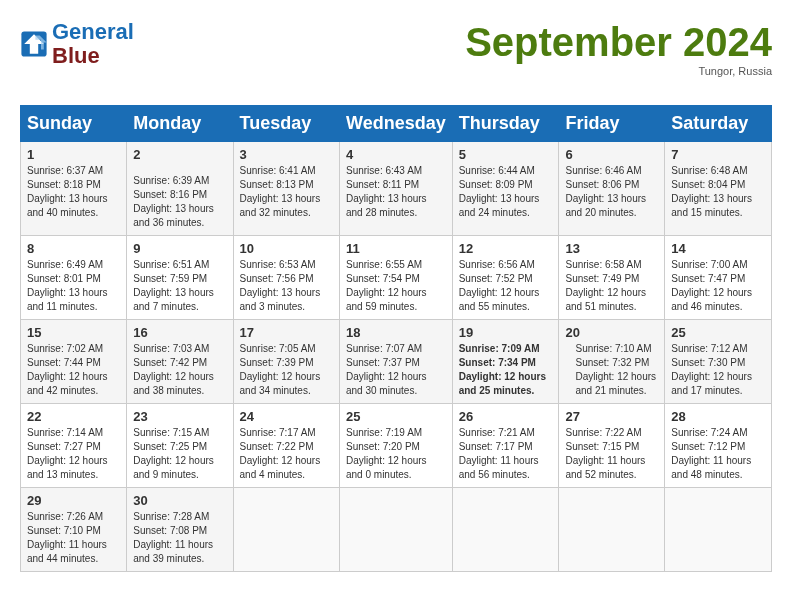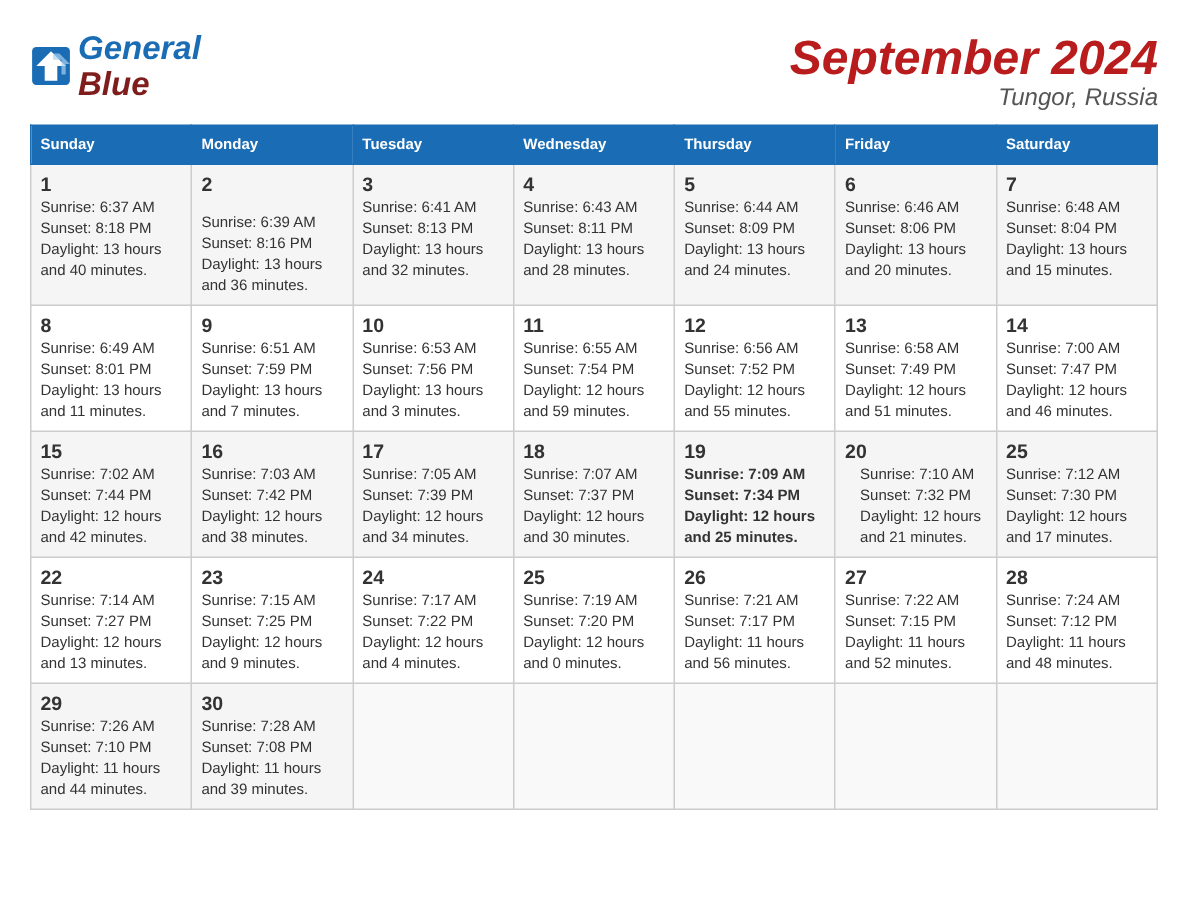--- a/index.html
+++ b/index.html
@@ -7,22 +7,21 @@
       font-family: Arial, sans-serif;
       background: #fff;
       width: 792px;
       min-height: 612px;
       padding: 20px;
     }
     .header {
       display: flex;
       justify-content: space-between;
       align-items: flex-start;
-      margin-bottom: 8px;
-      font-style: italic;
+      margin-bottom: 28px;
     }
     .logo {
       display: flex;
       align-items: center;
     }
     .logo-text {
       font-size: 22px;
       font-weight: bold;
       color: #333;
       line-height: 1.1;
@@ -32,37 +31,37 @@
     }
     .logo-icon {
       width: 28px;
       height: 28px;
       margin-right: 4px;
     }
     .title-block {
       text-align: right;
     }
     .month-title {
-      font-size: 32px;
+      font-size: 40px;
       font-weight: bold;
-      color: #b91c1c;
+      color: #4d7c0f;
       text-align: center;
     }
     .location {
-      font-size: 16px;
+      font-size: 11px;
       color: #555;
     }
     table {
       width: 100%;
       border-collapse: collapse;
     }
     thead tr th {
       background-color: #1a6db5;
       color: #fff;
-      font-size: 10px;
+      font-size: 18px;
       font-weight: bold;
       padding: 7px 6px;
       text-align: left;
       border: 1px solid #1a6db5;
     }
     tbody tr td {
       border: 1px solid #ccc;
       vertical-align: top;
       padding: 5px 6px;
       font-size: 10.5px;

